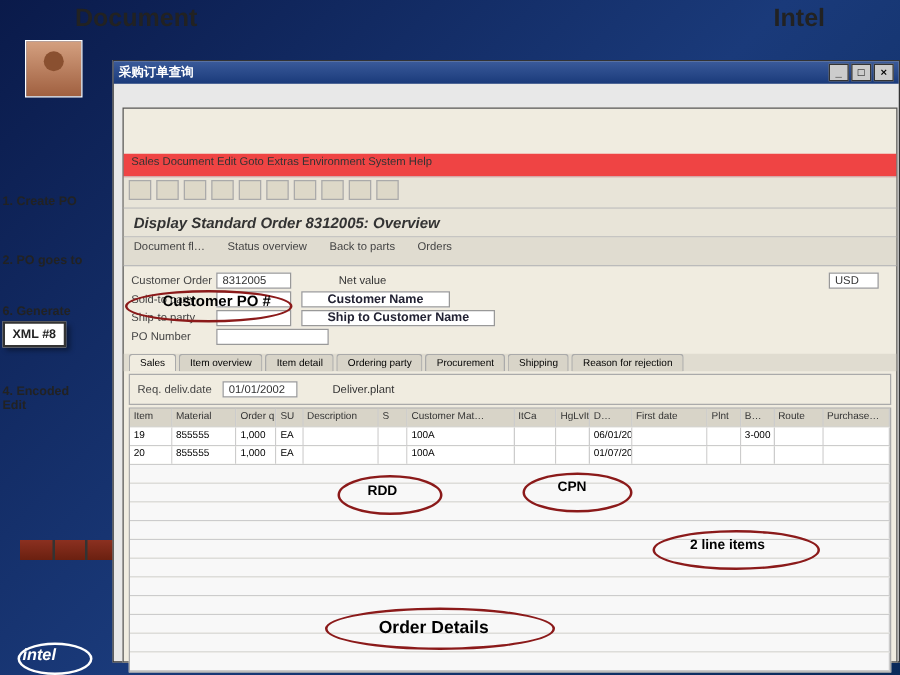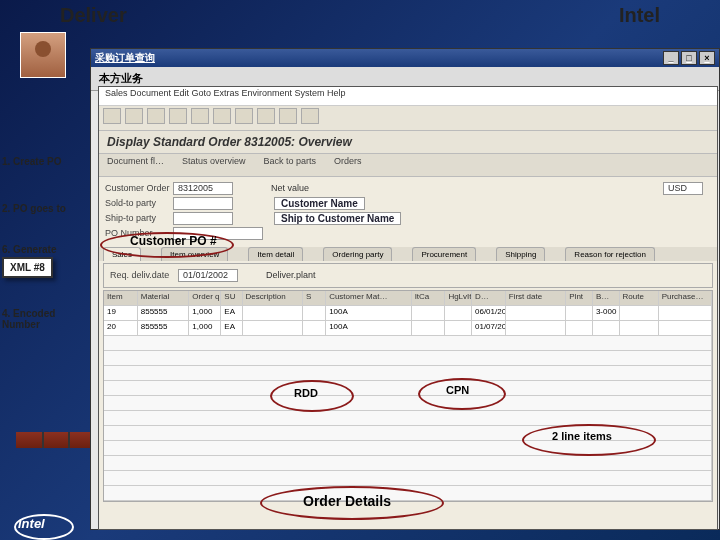--- a/index.html
+++ b/index.html
@@ -96,21 +96,20 @@
     }
     .titlebar {
       background: linear-gradient(#3a5a9a, #1a3a7a);
       height: 18px;
       display: flex;
       align-items: center;
       padding: 0 4px;
       color: #fff;
       font-size: 10px;
       font-weight: bold;
-      text-decoration: underline;
     }
     .titlebar .spacer { flex: 1; }
     .win-btn {
       width: 14px;
       height: 12px;
       background: #ccc;
       border: 1px solid #333;
       margin-left: 2px;
       display: flex;
       align-items: center;
@@ -132,25 +131,26 @@
       top: 86px;
       left: 98px;
       width: 618px;
       height: 442px;
       background: #f0ece0;
       border: 1px solid #555;
       z-index: 3;
     }
     .sap-menu {
       height: 16px;
-      background: #ffffff;
+      background: #ef4444;
       border-bottom: 1px solid #ccc;
       padding: 1px 6px;
       font-size: 9px;
       color: #333;
+      margin-top: 36px;
     }
     .sap-toolbar {
       height: 20px;
       background: #e8e4d8;
       border-bottom: 1px solid #bbb;
       padding: 2px 4px;
       display: flex;
       gap: 4px;
     }
     .tb-btn {
@@ -195,24 +195,23 @@
       border: 1px solid #999;
       padding: 0 4px;
       min-width: 50px;
       height: 11px;
       margin-right: 8px;
     }
     .form-extra {
       color: #223;
       font-weight: bold;
       border: 1px solid #999;
-      padding: 0 6px;
+      padding: 0 20px;
       background: #fff;
       font-size: 10px;
-      margin-left: 33px;
     }
     .ellipse-annot {
       position: absolute;
       border: 2px solid #8b1a1a;
       border-radius: 50%;
       pointer-events: none;
       z-index: 10;
     }
     .ellipse-1 { top: 232px; left: 100px; width: 130px; height: 22px; }
     .annot-label-1 {
@@ -222,21 +221,21 @@
       color: #000;
       font-size: 12px;
       font-weight: bold;
       z-index: 11;
     }
     .tab-strip {
       display: flex;
       background: #e0dcd0;
       padding: 0 4px;
       font-size: 8px;
-      gap: 20px;
+      gap: 2px;
       margin-top: 2px;
     }
     .tab {
       background: #d8d4c8;
       border: 1px solid #aaa;
       border-bottom: none;
       padding: 2px 8px;
       border-radius: 3px 3px 0 0;
     }
     .tab.active { background: #f0ece0; }
@@ -341,51 +340,50 @@
       right: 6px;
       color: #e0a030;
       font-size: 11px;
       z-index: 1;
     }
   </style>
 </head>
 <body>
 
 <div class="header-labels">
-  <div class="header-label">Deliver</div>
+  <div class="header-label">Document</div>
   <div class="header-label">Intel</div>
 </div>
 
 <div class="avatar"></div>
 
 <div class="step-list">
   <div class="step s1">1. Create PO</div>
   <div class="step">2. PO goes to</div>
   <div class="step">
     <span>6. Generate</span><br>
     <div class="xml-box">XML
 #8</div>
   </div>
   <div class="step">
     <span>4. Encoded</span><br>
-    <span>Number</span>
+    <span>Edit</span>
   </div>
 </div>
 
 <div class="bricks"></div>
 
 <div class="win1">
   <div class="titlebar">
     <span>采购订单查询</span>
     <span class="spacer"></span>
     <div class="win-btn">_</div>
     <div class="win-btn">□</div>
     <div class="win-btn">×</div>
   </div>
-  <div class="subtitle">本方业务</div>
 </div>
 
 <div class="win2">
   <div class="sap-menu">Sales Document  Edit  Goto  Extras  Environment  System  Help</div>
   <div class="sap-toolbar">
     <div class="tb-btn"></div>
     <div class="tb-btn"></div>
     <div class="tb-btn"></div>
     <div class="tb-btn"></div>
     <div class="tb-btn"></div>

